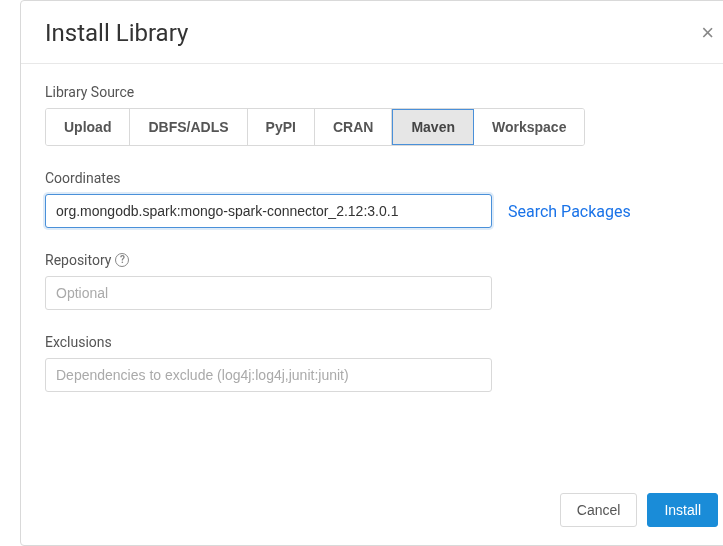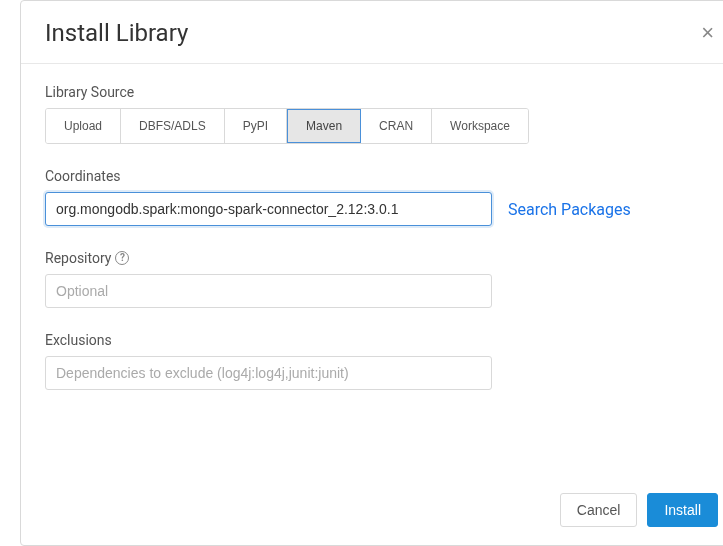--- a/index.html
+++ b/index.html
@@ -58,26 +58,27 @@
     gap: 4px;
   }
   .tab-group {
     display: inline-flex;
     border: 1px solid #d9d9d9;
     border-radius: 3px;
     overflow: hidden;
   }
   .tab {
     padding: 10px 18px;
-    font-size: 12px;
+    font-size: 14px;
     color: #555;
     background: #fff;
     border: none;
     border-right: 1px solid #d9d9d9;
     cursor: pointer;
+    font-weight: bold;
   }
   .tab:last-child {
     border-right: none;
   }
   .tab.active {
     background: #e6e6e6;
     border-left: 1px solid #4a90d9;
     border-right: 1px solid #4a90d9;
     box-shadow: inset 0 1px 0 #4a90d9, inset 0 -1px 0 #4a90d9;
     color: #444;
@@ -159,22 +160,22 @@
   </div>
 
   <div class="modal-body">
 
     <div class="section">
       <div class="section-label">Library Source</div>
       <div class="tab-group">
         <button class="tab">Upload</button>
         <button class="tab">DBFS/ADLS</button>
         <button class="tab">PyPI</button>
+        <button class="tab">CRAN</button>
         <button class="tab active">Maven</button>
-        <button class="tab">CRAN</button>
         <button class="tab">Workspace</button>
       </div>
     </div>
 
     <div class="section">
       <div class="section-label">Coordinates</div>
       <div class="input-row">
         <input class="text-input focused" type="text" value="org.mongodb.spark:mongo-spark-connector_2.12:3.0.1" style="">
         <a class="link">Search Packages</a>
       </div>

